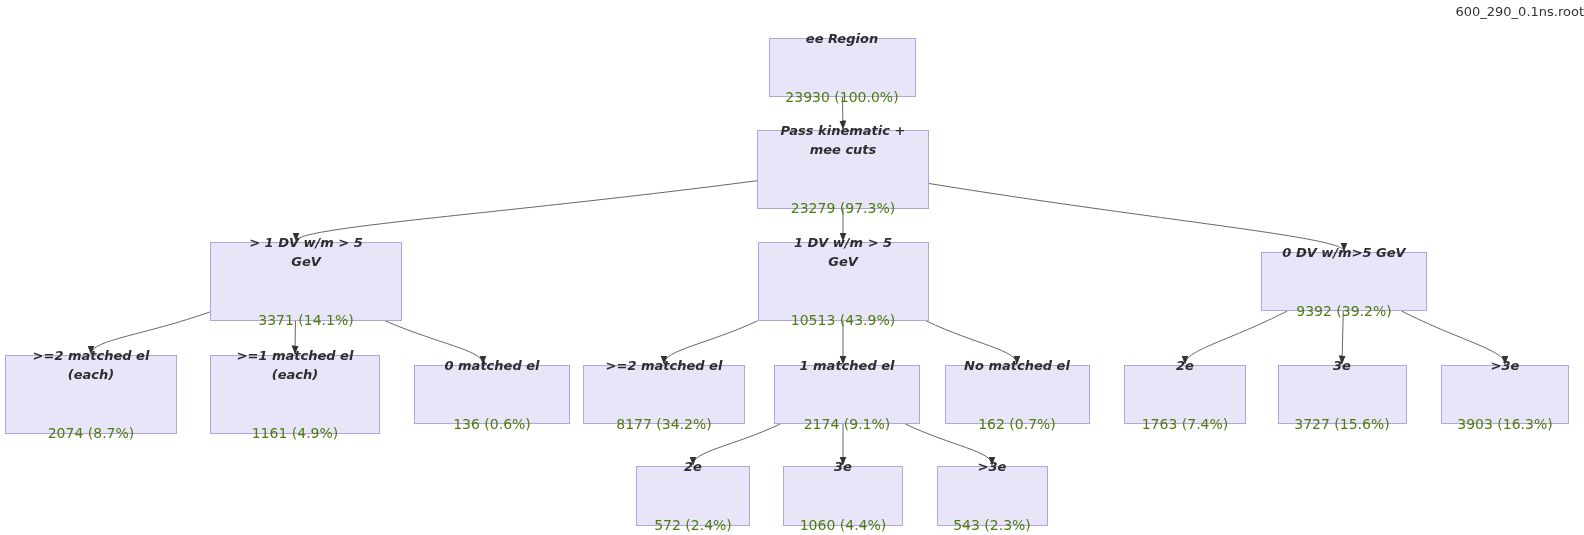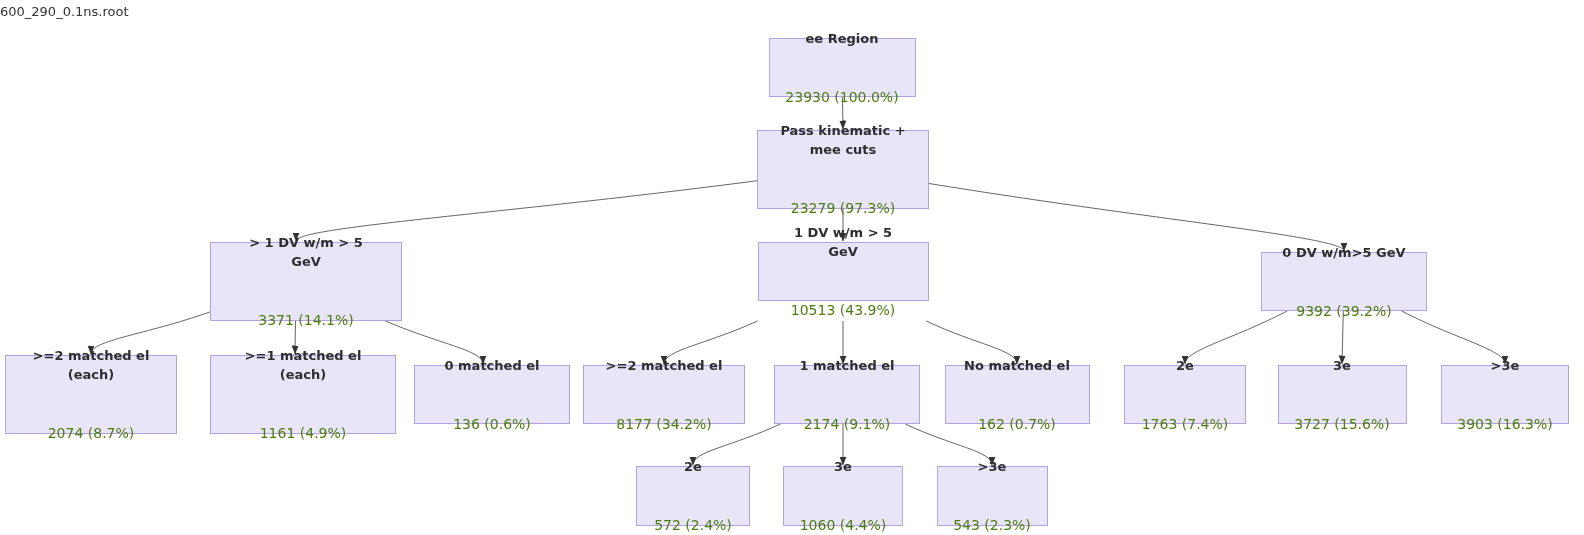--- a/index.html
+++ b/index.html
@@ -9,21 +9,21 @@
     width: 1584px;
     height: 535px;
     background: #ffffff;
     overflow: hidden;
   }
   .diagram-title {
     position: absolute;
     top: 4px;
     left: 0;
     width: 100%;
-    text-align: left;
+    text-align: right;
     font-size: 13px;
     color: #333333;
   }
   #edge-layer {
     position: absolute;
     left: 0;
     top: 0;
   }
   .node {
     position: absolute;
@@ -35,20 +35,21 @@
     justify-content: center;
     align-items: center;
     text-align: center;
   }
   .node .lbl {
     font-weight: bold;
     font-size: 13px;
     line-height: 19px;
     color: #2e2e2e;
     white-space: nowrap;
+    font-style: italic;
   }
   .node .val {
     font-size: 14px;
     line-height: 19px;
     color: #4d7c0f;
     white-space: nowrap;
     margin-top: 40px;
   }
 </style>
 </head>
@@ -89,35 +90,35 @@
       <div class="node" style="left: 757px; top: 130px; width: 172px; height: 79px;">
         <div class="lbl">Pass kinematic +</div>
         <div class="lbl">mee cuts</div>
         <div class="val">23279 (97.3%)</div>
       </div>
       <div class="node" style="left: 210px; top: 242px; width: 192px; height: 79px;">
         <div class="lbl">&gt; 1 DV w/m &gt; 5</div>
         <div class="lbl">GeV</div>
         <div class="val">3371 (14.1%)</div>
       </div>
-      <div class="node" style="left: 757.5px; top: 242px; width: 171px; height: 59px;">
+      <div class="node" style="left: 757.5px; top: 242px; width: 171px; height: 79px;">
         <div class="lbl">1 DV w/m &gt; 5</div>
         <div class="lbl">GeV</div>
         <div class="val">10513 (43.9%)</div>
       </div>
       <div class="node" style="left: 1261px; top: 252px; width: 166px; height: 59px;">
         <div class="lbl">0 DV w/m&gt;5 GeV</div>
         <div class="val">9392 (39.2%)</div>
       </div>
       <div class="node" style="left: 5px; top: 355px; width: 172px; height: 79px;">
         <div class="lbl">&gt;=2 matched el</div>
         <div class="lbl">(each)</div>
         <div class="val">2074 (8.7%)</div>
       </div>
-      <div class="node" style="left: 210px; top: 355px; width: 186px; height: 79px;">
+      <div class="node" style="left: 210px; top: 355px; width: 170px; height: 79px;">
         <div class="lbl">&gt;=1 matched el</div>
         <div class="lbl">(each)</div>
         <div class="val">1161 (4.9%)</div>
       </div>
       <div class="node" style="left: 414px; top: 365px; width: 156px; height: 59px;">
         <div class="lbl">0 matched el</div>
         <div class="val">136 (0.6%)</div>
       </div>
       <div class="node" style="left: 583px; top: 365px; width: 162px; height: 59px;">
         <div class="lbl">&gt;=2 matched el</div>

